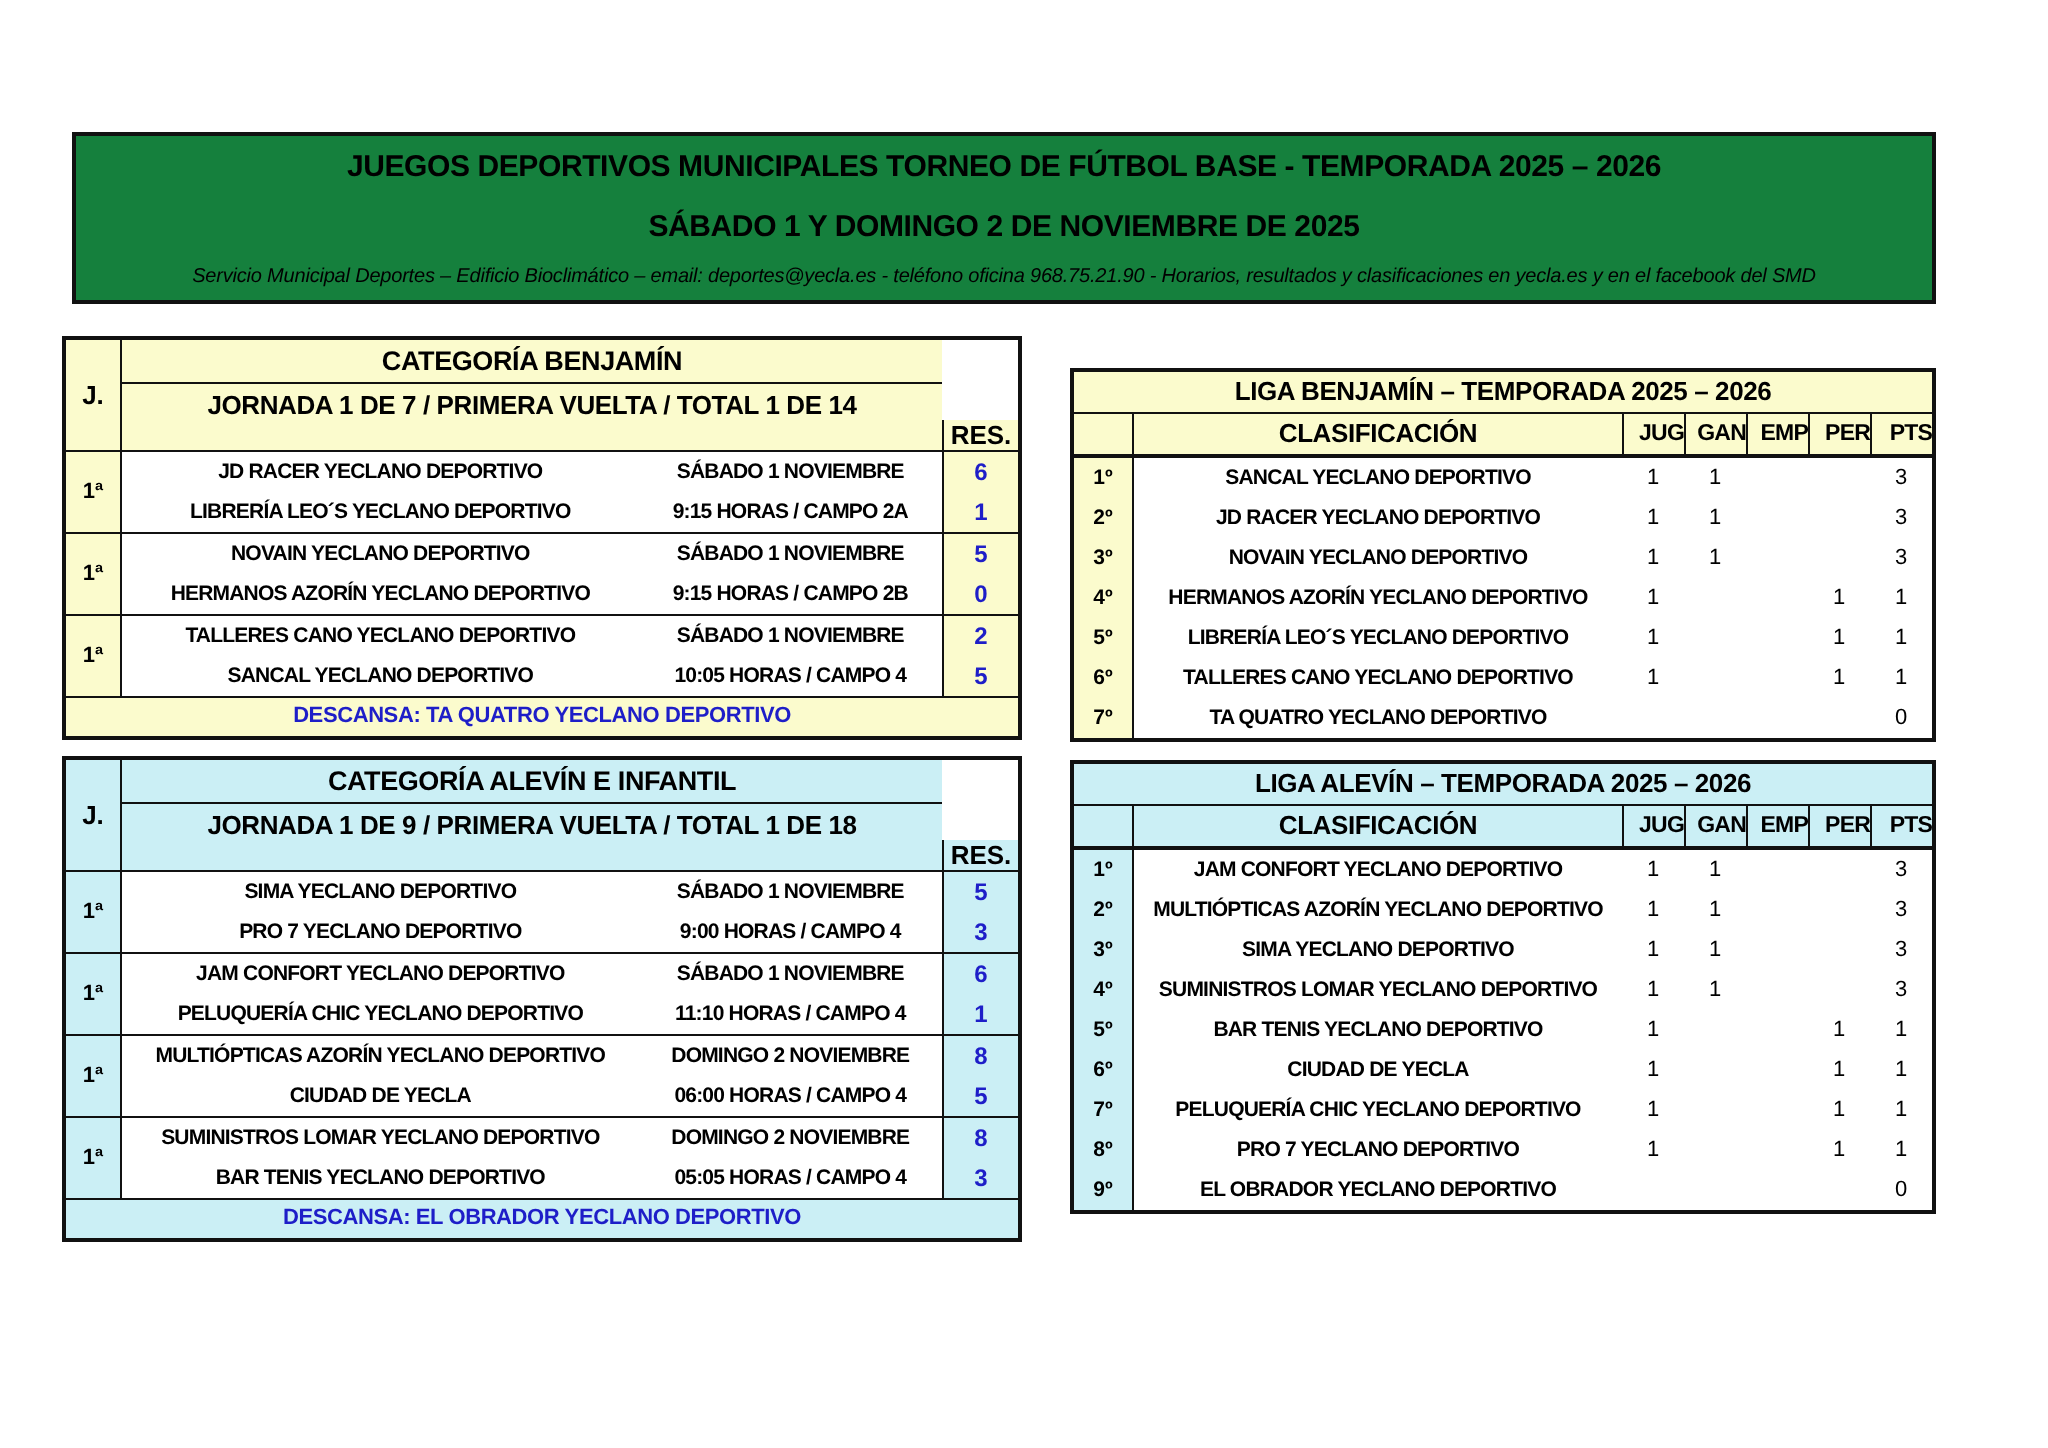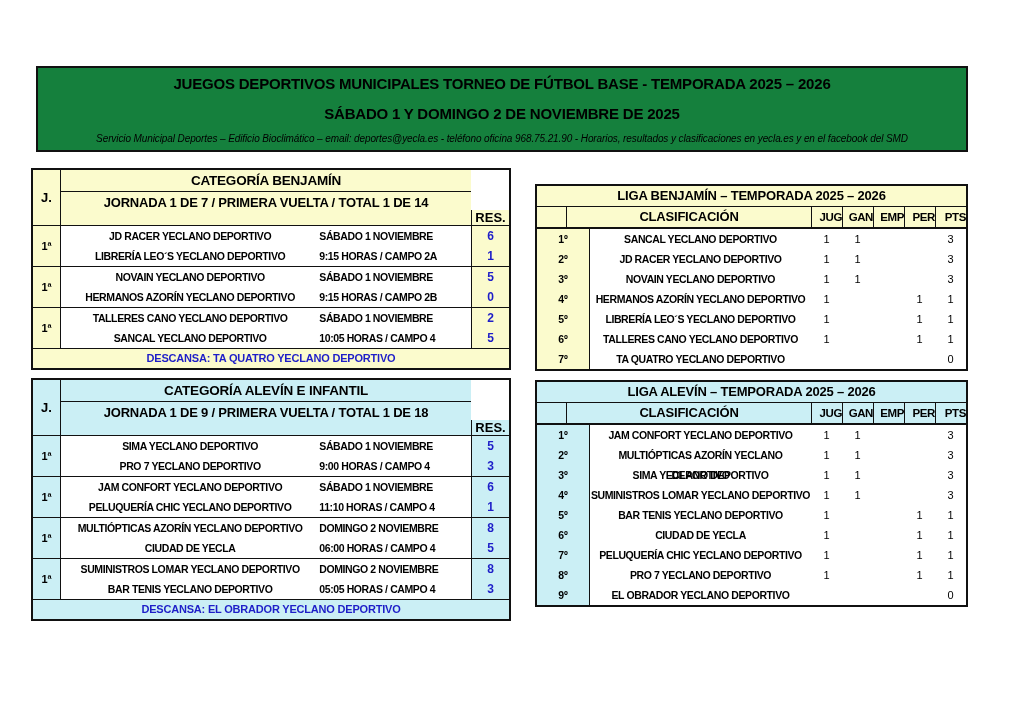--- a/index.html
+++ b/index.html
@@ -30,41 +30,41 @@
   .s-round{height:21px;line-height:21px;text-align:center;font-weight:bold;font-size:13px;letter-spacing:-0.2px;}
   .s-rescol{width:37px;border-left:1.5px solid #111;background:var(--accent);
     display:flex;align-items:center;justify-content:center;font-weight:bold;font-size:13px;margin-top:40px;}
   .match{display:flex;height:40px;}
   .match + .match{border-top:1.5px solid #111;}
   .jcell{width:27px;border-right:1.5px solid #111;background:var(--accent);
     display:flex;align-items:center;justify-content:center;font-weight:bold;font-size:11px;}
   .teams{flex:1;display:flex;flex-direction:column;}
   .trow{height:20px;display:flex;align-items:center;}
   .tname{width:63%;text-align:center;font-size:10.5px;font-weight:bold;letter-spacing:-0.4px;}
-  .tsched{width:37%;text-align:left;font-size:10.5px;font-weight:bold;letter-spacing:-0.4px;}
+  .tsched{width:37%;text-align:center;font-size:10.5px;font-weight:bold;letter-spacing:-0.4px;}
   .rescell{width:37px;border-left:1.5px solid #111;background:var(--accent);
     display:flex;flex-direction:column;}
   .rescell span{height:20px;line-height:20px;text-align:center;
     color:var(--blue);font-weight:bold;font-size:12px;}
   .s-descansa{border-top:1.5px solid #111;height:19px;line-height:19px;text-align:center;
     background:var(--accent);color:var(--blue);font-weight:bold;font-size:11px;letter-spacing:-0.2px;}
   
   .league{
     position:absolute;width:433px;border:2px solid #111;box-sizing:border-box;background:#fff;
   }
   .l-title{height:20px;line-height:20px;text-align:center;font-weight:bold;font-size:13px;
     background:var(--accent);border-bottom:1.5px solid #111;letter-spacing:-0.2px;}
   .l-head{display:flex;border-bottom:2px solid #111;height:20px;}
   .l-pos-h{width:30px;background:var(--accent);border-right:1.5px solid #111;box-sizing:border-box;}
   .l-name-h{flex:1;background:var(--accent);text-align:center;line-height:20px;
     font-weight:bold;font-size:13px;letter-spacing:-0.2px;}
   .l-stat-h{width:31px;box-sizing:border-box;border-left:1.5px solid #111;background:var(--accent);
     text-align:right;line-height:20px;font-weight:bold;font-size:11.5px;letter-spacing:-0.4px;}
   .l-row{display:flex;height:20px;line-height:20px;}
-  .l-pos{width:53px;box-sizing:border-box;background:var(--accent);border-right:1.5px solid #111;
+  .l-pos{width:30px;box-sizing:border-box;background:var(--accent);border-right:1.5px solid #111;
     text-align:center;font-weight:bold;font-size:10.5px;}
   .l-name{flex:1;text-align:center;font-weight:bold;font-size:10.5px;letter-spacing:-0.4px;}
   .l-stat{width:31px;text-align:center;font-size:11px;}
   
   #sched-0{left:31px;top:168px;}
   #liga-0{left:535px;top:184px;}
   #sched-1{left:31px;top:378px;}
   #liga-1{left:535px;top:380px;}
 </style>
 </head>

